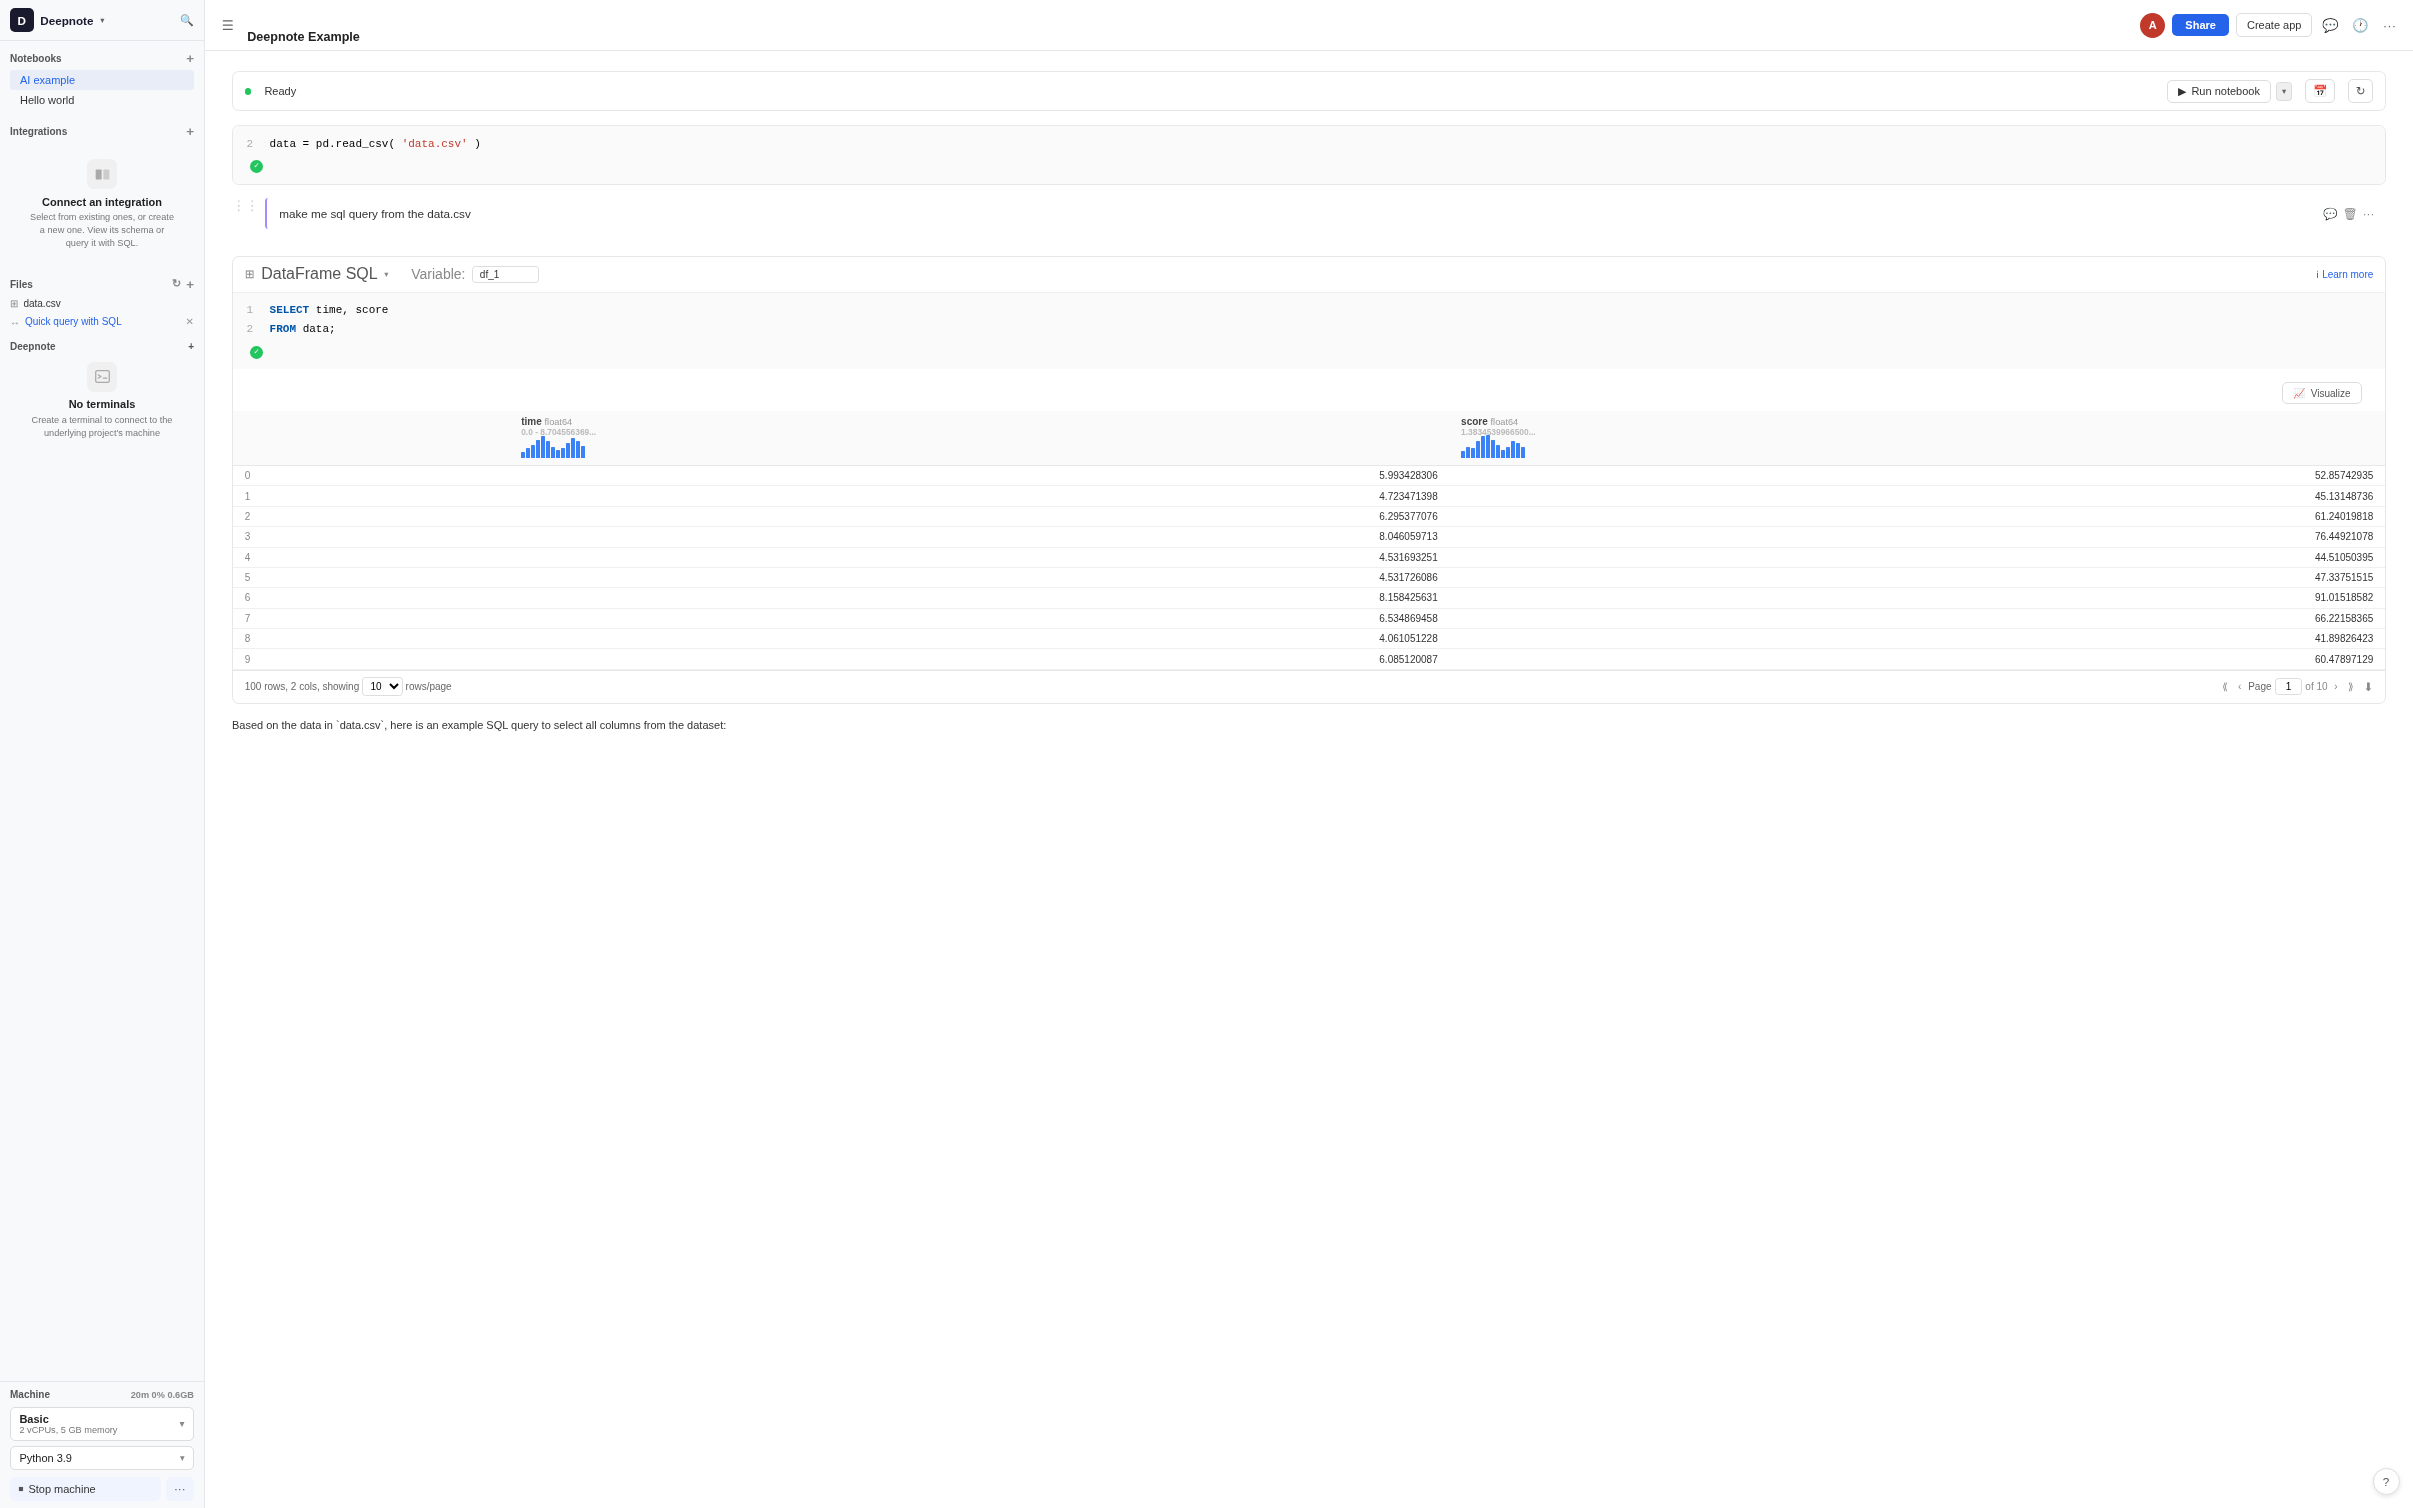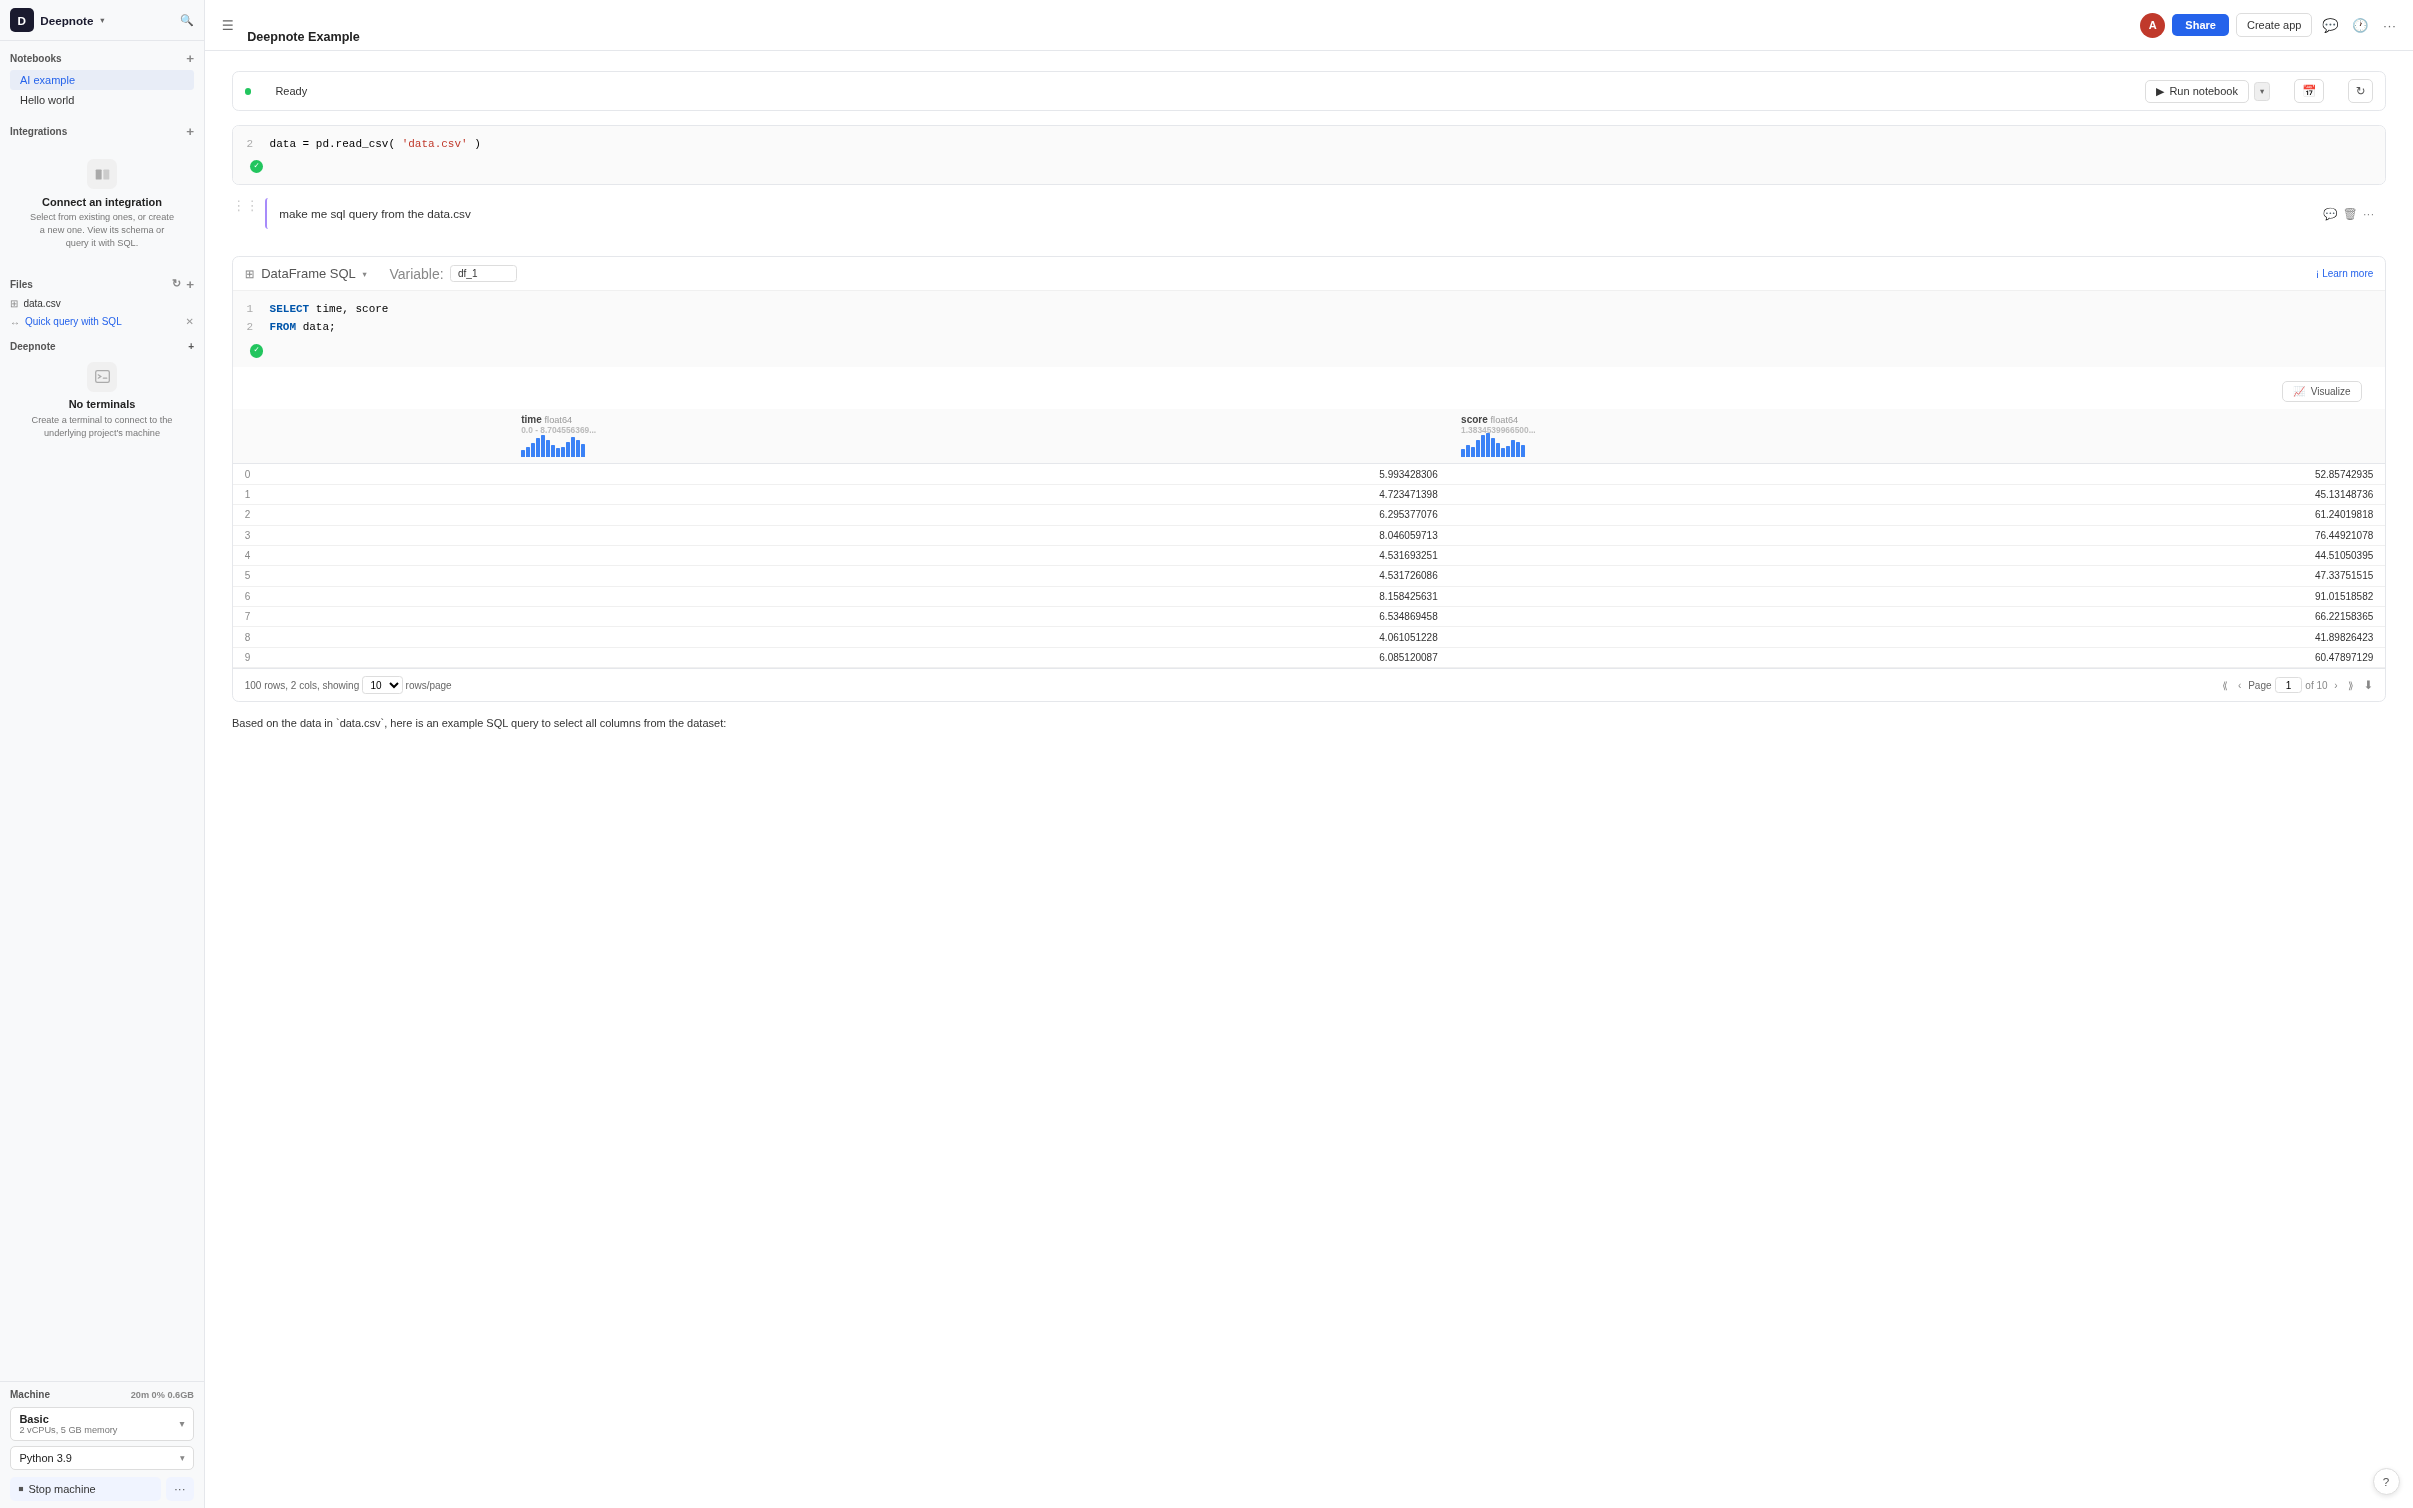--- a/index.html
+++ b/index.html
@@ -58,21 +58,21 @@
     .top-bar-actions { display: flex; align-items: center; gap: 6.7px; }
     .avatar { width: 25px; height: 25px; border-radius: 50%; background: #c0392b; display: flex; align-items: center; justify-content: center; color: #fff; font-size: 11px; font-weight: 600; }
     .share-btn { background: #2563eb; color: #fff; border: none; border-radius: 5px; padding: 5px 13.4px; font-size: 11px; font-weight: 600; cursor: pointer; }
     .create-app-btn { background: #fff; border: 0.8px solid #ddd; border-radius: 5px; padding: 5px 10px; font-size: 11px; cursor: pointer; color: #333; }
     .icon-btn { background: none; border: none; cursor: pointer; color: #666; font-size: 13.4px; padding: 3.4px; }
 
     .content { flex: 1; overflow-y: auto; padding: 20px 27px; background: #fff; }
     .notebook-heading { font-size: 23.5px; font-weight: 700; color: #1a1a2e; margin-bottom: 17px; }
 
     
-    .status-bar { display: flex; align-items: center; gap: 24px; border: 0.8px solid #e5e7eb; border-radius: 6.7px; padding: 6.7px 11.7px; margin-bottom: 13.4px; background: #fff; }
+    .status-bar { display: flex; align-items: center; gap: 13px; border: 0.8px solid #e5e7eb; border-radius: 6.7px; padding: 6.7px 11.7px; margin-bottom: 13.4px; background: #fff; }
     .status-dot { width: 6.7px; height: 6.7px; border-radius: 50%; background: #22c55e; }
     .status-text { font-size: 11px; color: #333; flex: 1; }
     .run-notebook-btn { display: flex; align-items: center; gap: 5px; background: #fff; border: 0.8px solid #ddd; border-radius: 5px; padding: 4.2px 10px; font-size: 11px; cursor: pointer; color: #333; font-weight: 500; }
     .run-chevron { border: 0.8px solid #ddd; border-radius: 3.4px; padding: 3.4px 5px; font-size: 8.4px; cursor: pointer; color: #666; margin-left: 1.7px; }
     .calendar-btn { background: none; border: 0.8px solid #ddd; border-radius: 5px; padding: 4.2px 6.7px; cursor: pointer; color: #555; font-size: 11.7px; }
     .refresh-btn { background: none; border: 0.8px solid #ddd; border-radius: 5px; padding: 4.2px 6.7px; cursor: pointer; color: #555; font-size: 11.7px; }
 
     
     .code-cell { border: 0.8px solid #e5e7eb; border-radius: 6.7px; margin-bottom: 13.4px; overflow: hidden; background: #fff; }
     .code-content { padding: 10px 13.4px; font-family: 'Courier New', monospace; font-size: 11px; line-height: 1.6; background: #fafafa; }
@@ -83,21 +83,21 @@
 
     
     .ai-cell { border-left: 2.5px solid #a78bfa; padding: 8.4px 11.7px; margin-bottom: 13.4px; font-size: 11.7px; color: #333; background: #fff; border-radius: 3.4px; display: flex; justify-content: space-between; align-items: flex-start; }
     .ai-cell-actions { display: flex; gap: 5px; }
     .ai-action-btn { background: none; border: none; cursor: pointer; color: #888; font-size: 11.7px; }
 
     
     .df-cell { border: 0.8px solid #e5e7eb; border-radius: 6.7px; margin-bottom: 13.4px; overflow: hidden; background: #fff; }
     .df-cell-header { display: flex; align-items: center; padding: 8.4px 11.7px; border-bottom: 0.8px solid #f0f0f0; gap: 6.7px; }
     .df-icon { color: #888; font-size: 11.7px; }
-    .df-type { font-size: 13px; color: #555; font-weight: 500; }
+    .df-type { font-size: 16px; color: #555; font-weight: 500; }
     .df-chevron { color: #888; font-size: 8.4px; }
     .df-variable-label { font-size: 14px; color: #888; margin-left: 16px; }
     .df-variable-input { border: 0.8px solid #ddd; border-radius: 3.4px; padding: 1.7px 6.7px; font-size: 10px; color: #333; width: 67px; }
     .df-learn-more { margin-left: auto; display: flex; align-items: center; gap: 3.4px; font-size: 10px; color: #2563eb; cursor: pointer; background: none; border: none; }
     .df-code { padding: 8.4px 13.4px; font-family: 'Courier New', monospace; font-size: 11px; line-height: 1.7; background: #fafafa; }
     .sql-kw { color: #0055aa; font-weight: 600; }
 
     
     .table-wrapper { padding: 0; }
     .visualize-btn { display: flex; align-items: center; gap: 5px; background: #fff; border: 0.8px solid #ddd; border-radius: 5px; padding: 4.2px 10px; font-size: 10px; cursor: pointer; color: #555; float: right; margin: 6.7px 11.7px 6.7px 0; }

